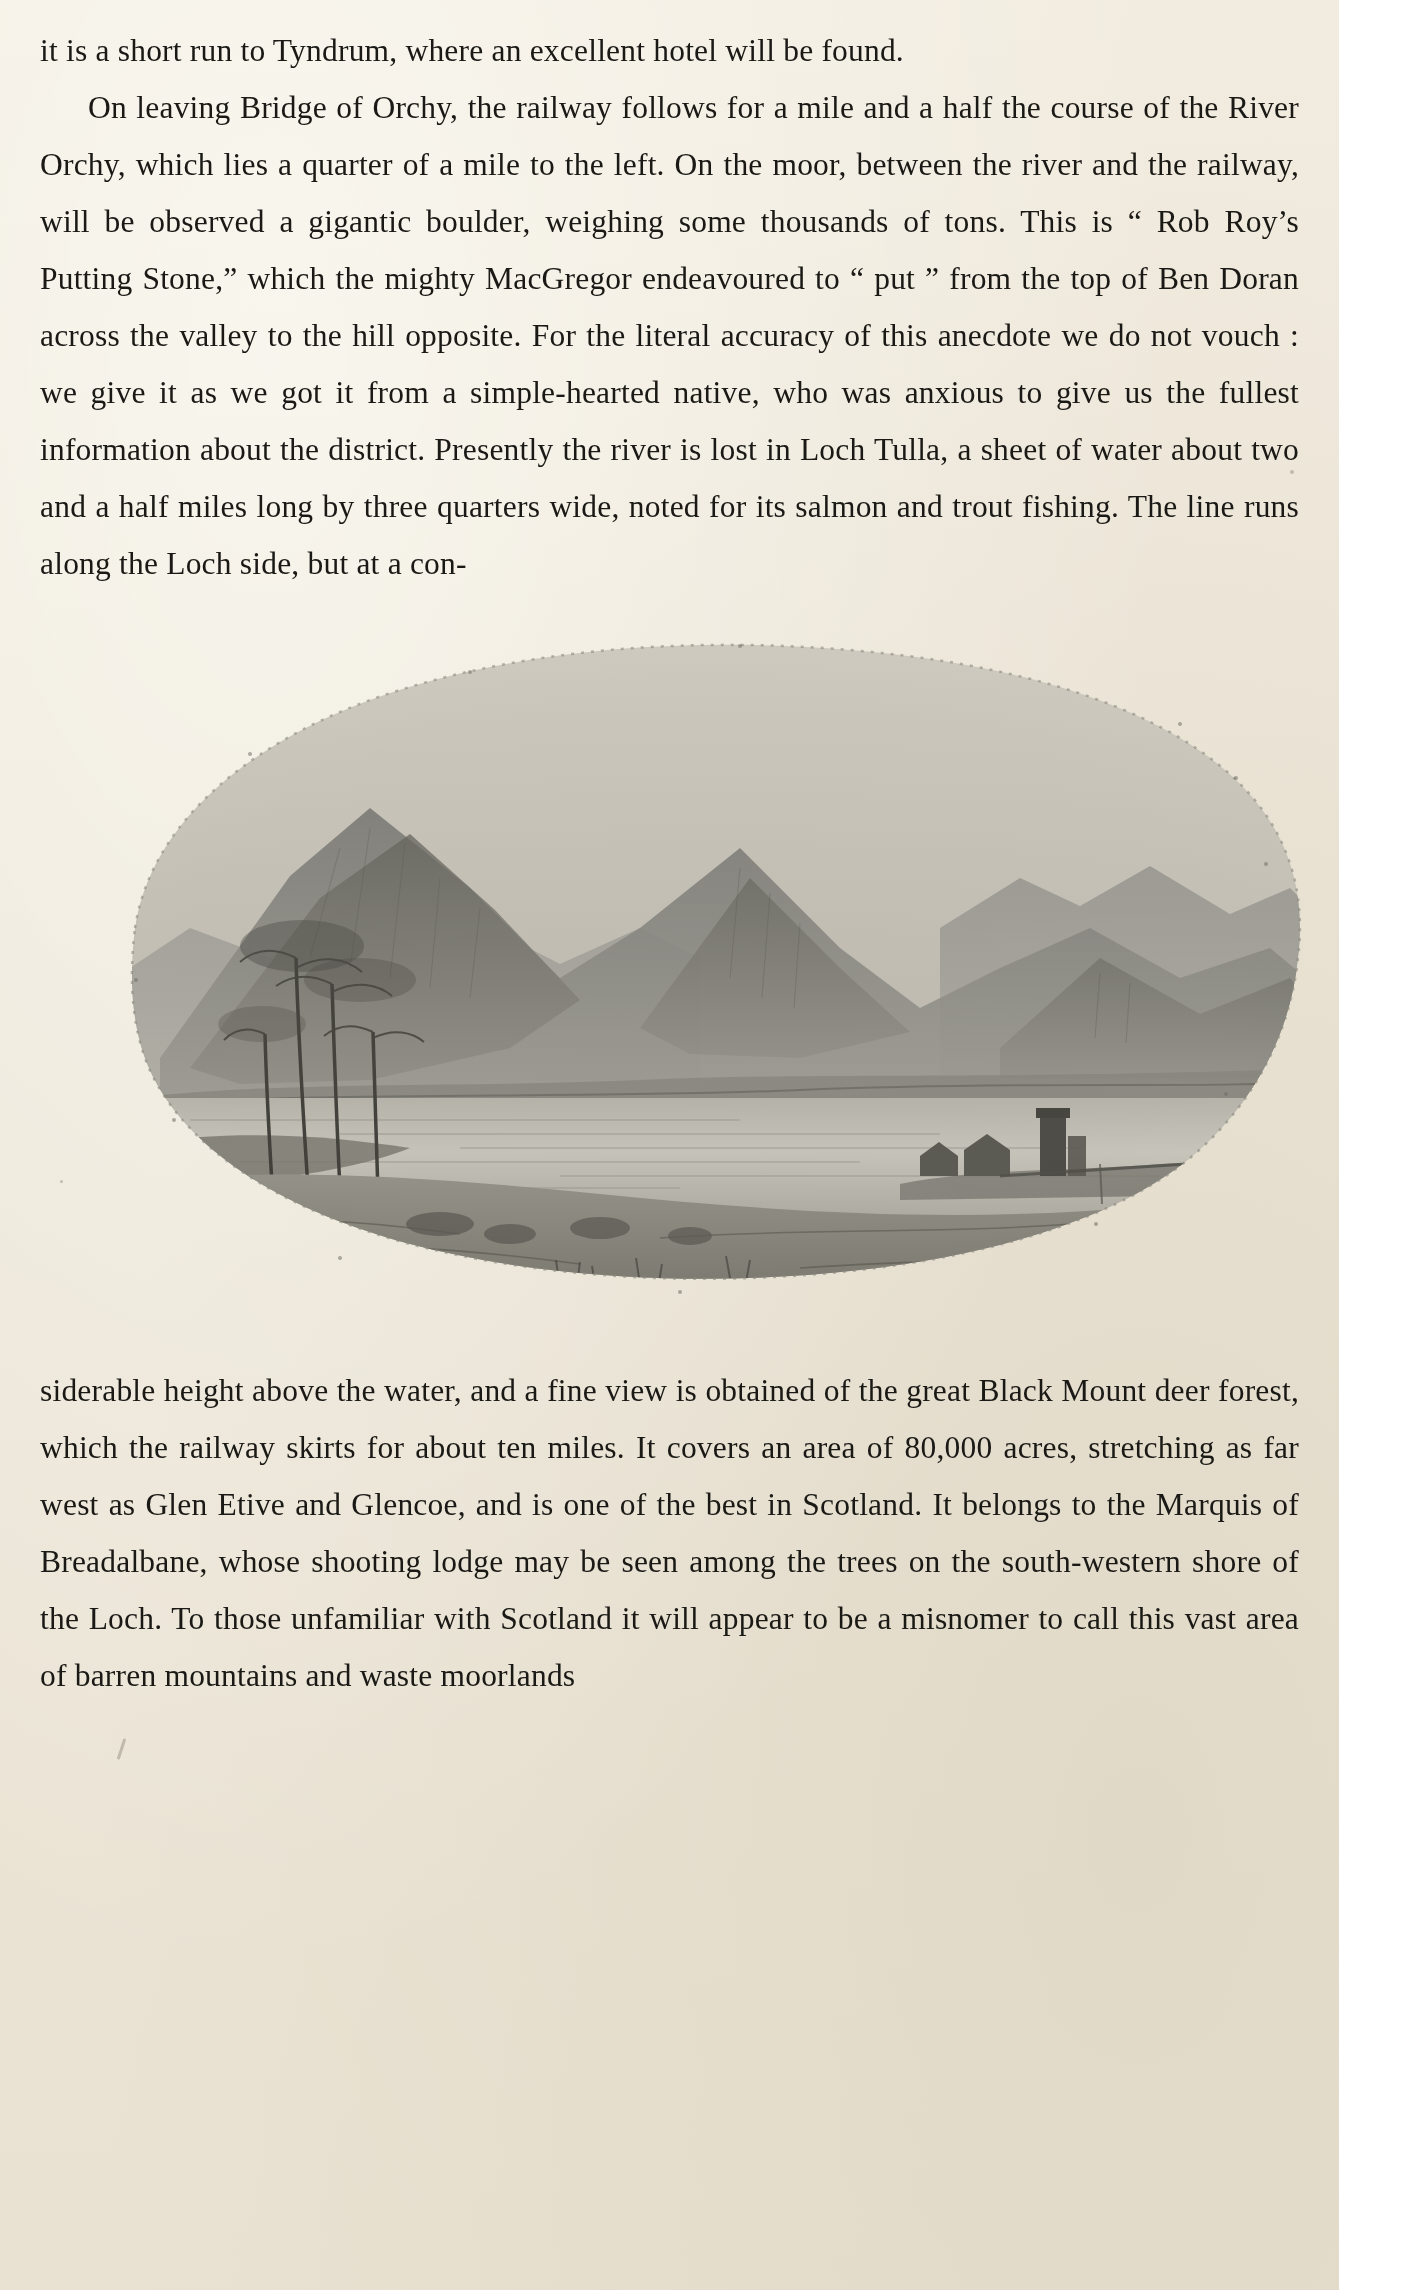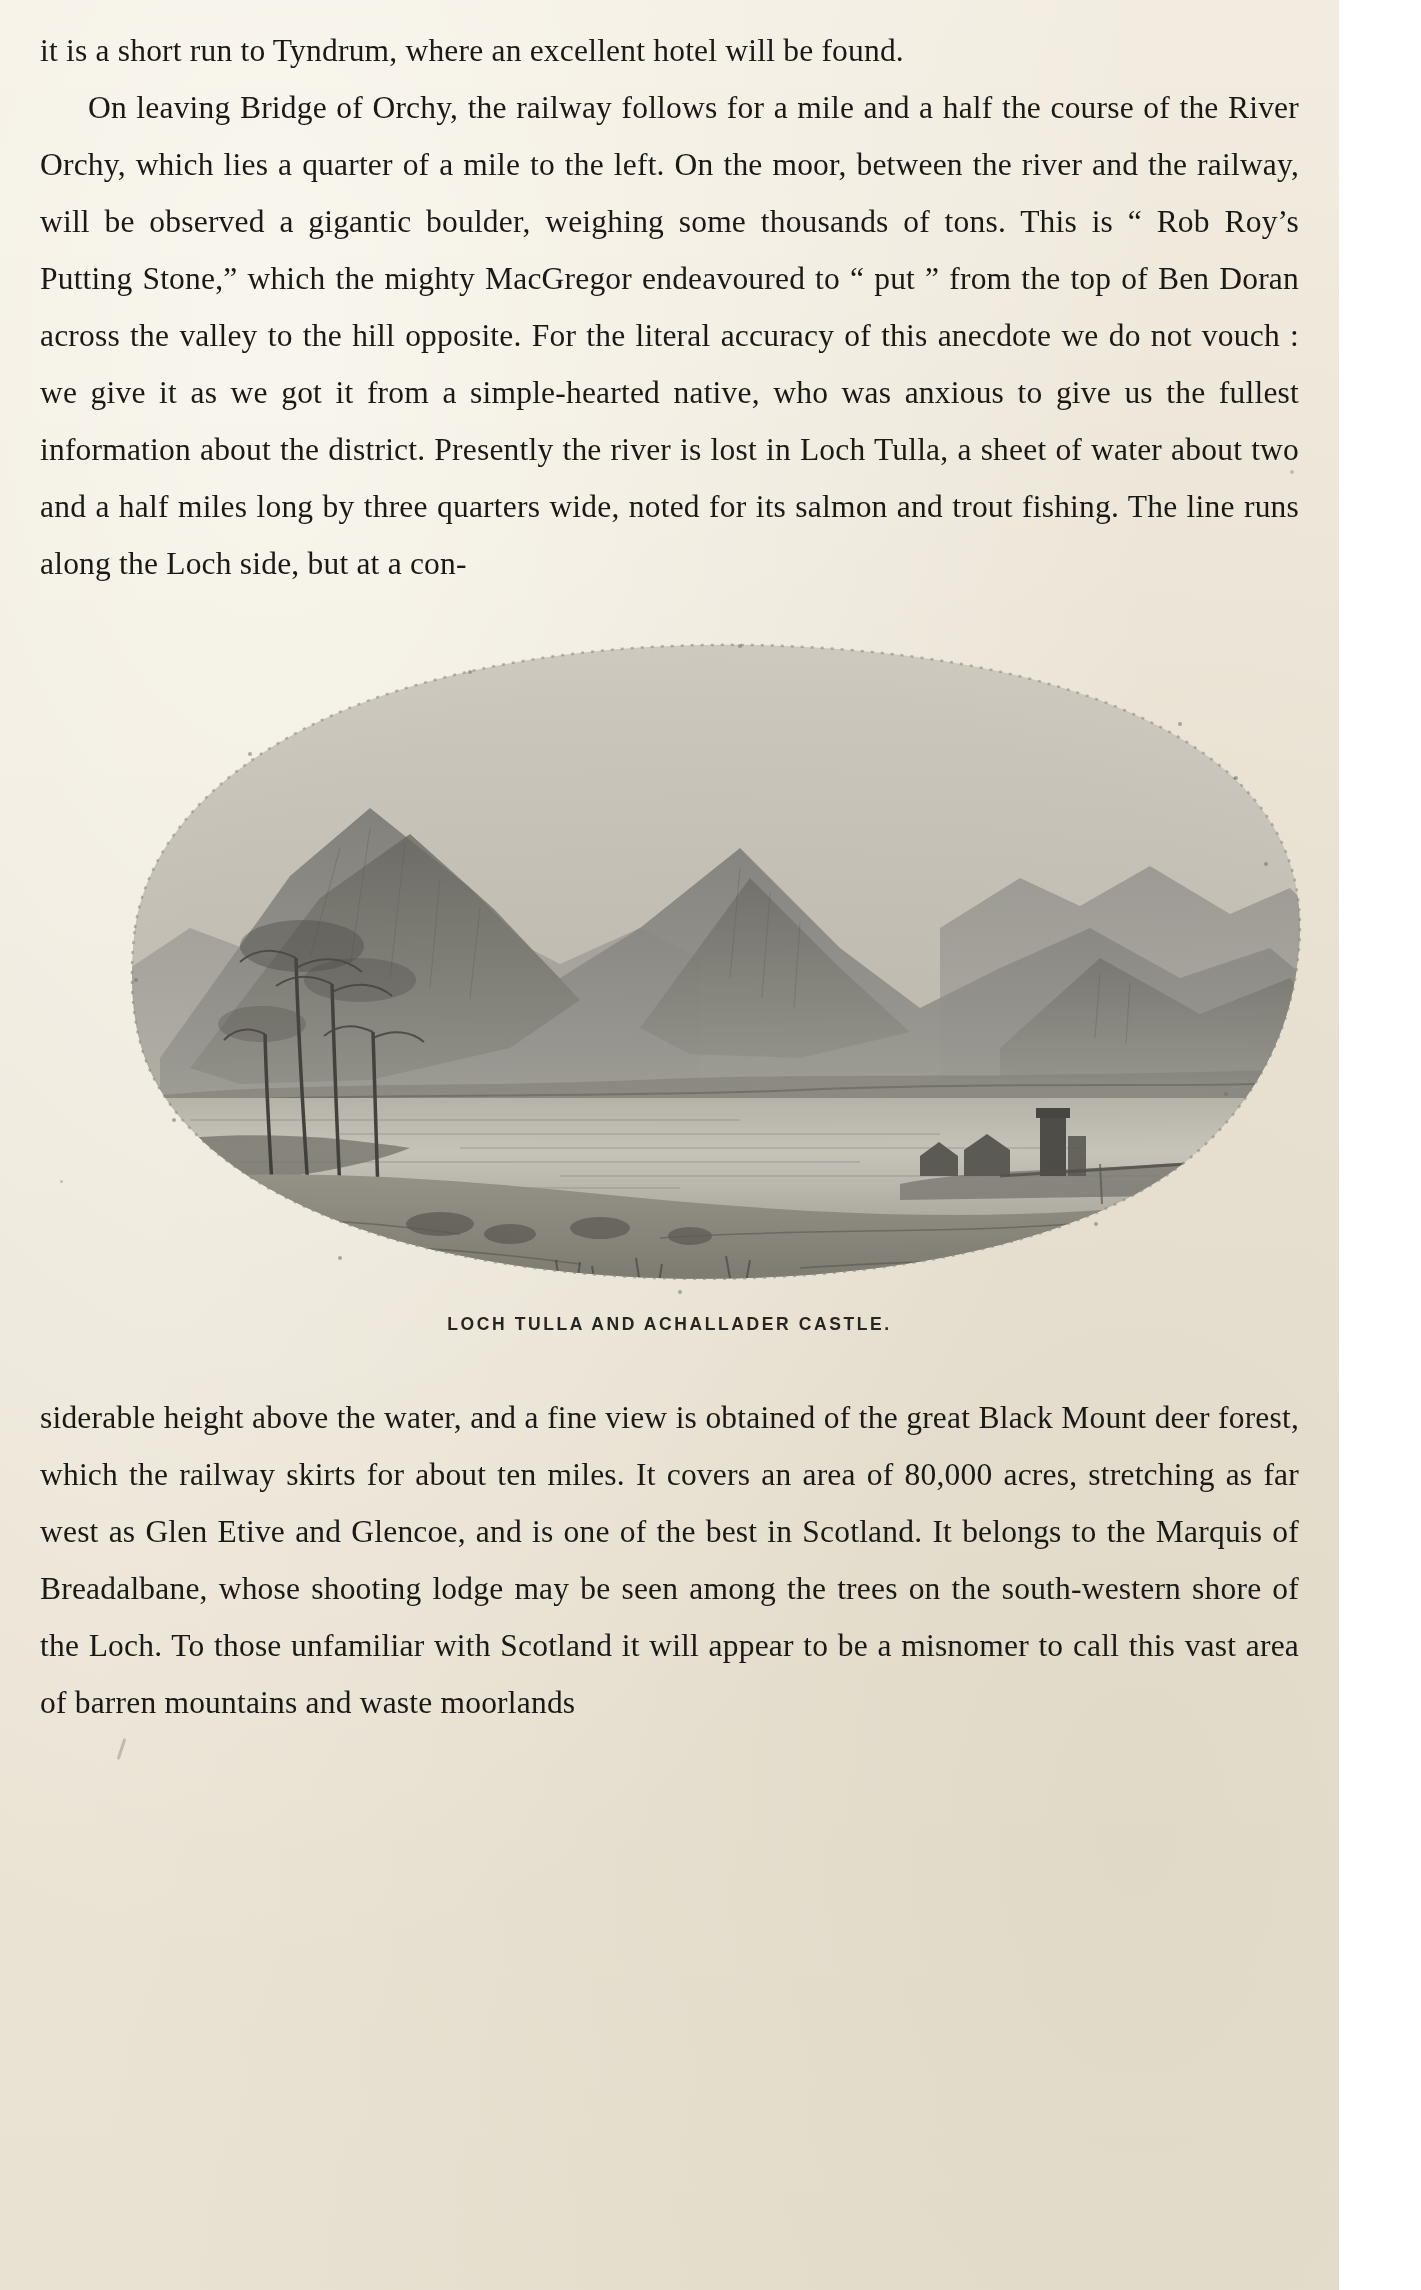--- a/index.html
+++ b/index.html
@@ -253,20 +253,19 @@
             <circle cx="640" cy="664" r="2"></circle>
           <circle cx="300" cy="630" r="2"></circle>
             <circle cx="134" cy="492" r="2"></circle>
           <circle cx="96" cy="352" r="2"></circle>
             <circle cx="210" cy="126" r="2"></circle>
           <circle cx="430" cy="44" r="2"></circle>
             <circle cx="700" cy="18" r="2"></circle>
         </g>
       </svg>
     </div>
-    <div class="caption">LOCH TULLA AND ACHALLADER CASTLE.</div>
   </div>
 
   <div class="text-block bottom-block">
     <p>siderable height above the water, and a fine view is obtained of the great Black Mount deer forest, which the railway skirts for about ten miles.  It covers an area of 80,000 acres, stretching as far west as Glen Etive and Glencoe, and is one of the best in Scotland.  It belongs to the Marquis of Breadalbane, whose shooting lodge may be seen among the trees on the south-western shore of the Loch.  To those unfamiliar with Scotland it will appear to be a misnomer to call this vast area of barren mountains and waste moorlands</p>
   </div>
 
 </div>
 
 </body></html>

